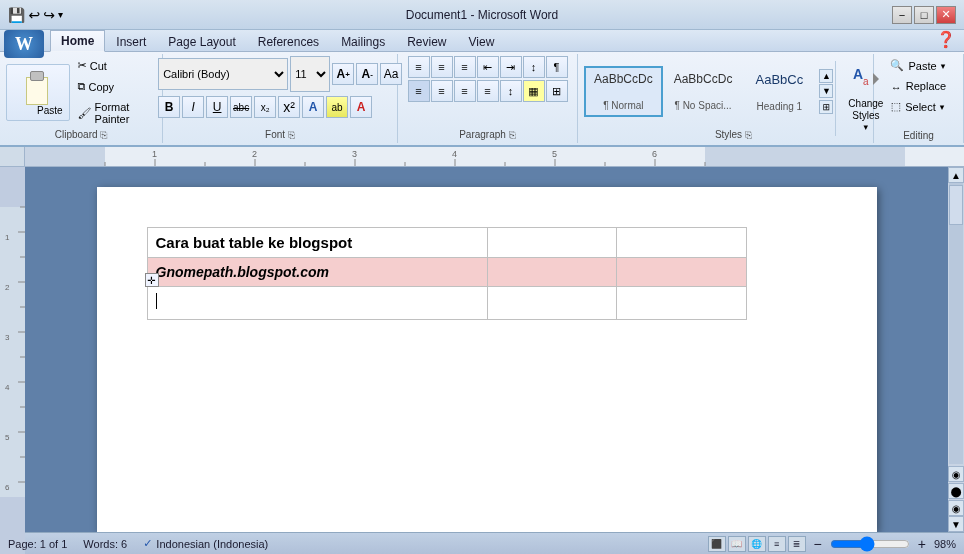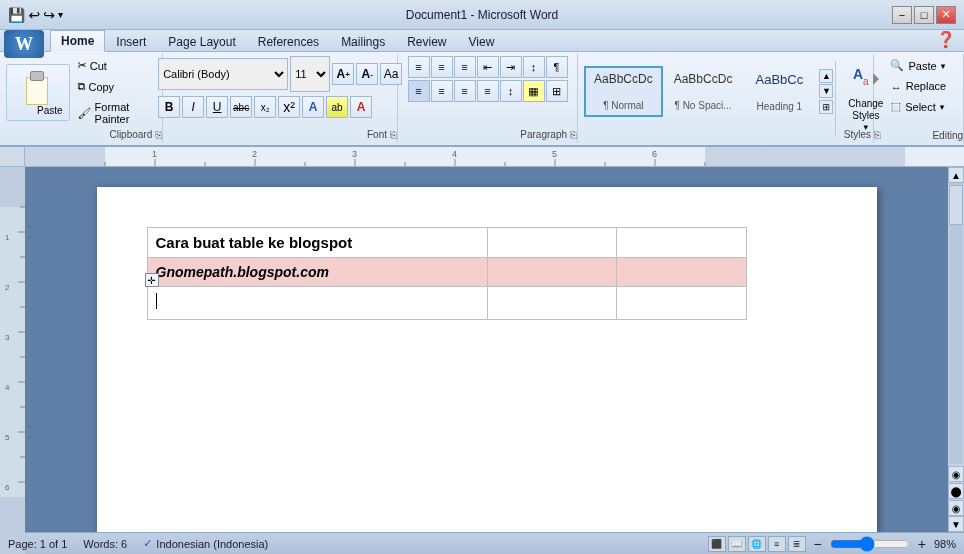--- a/index.html
+++ b/index.html
@@ -47,21 +47,21 @@
       display: flex; align-items: stretch;
       padding: 2px 0;
     }
     .ribbon-group {
       display: flex; flex-direction: column; align-items: center;
       padding: 2px 6px; border-right: 1px solid #b8cce0;
       position: relative; min-width: fit-content;
     }
     .ribbon-group-label {
       font-size: 10px; color: #444; position: absolute; bottom: 2px;
-      width: 100%; text-align: right;
+      width: 100%; text-align: center;
     }
     .ribbon-group-content { display: flex; align-items: center; gap: 2px; flex: 1; padding-bottom: 14px; }
 
     
     .clipboard-group .ribbon-group-content { align-items: flex-start; }
     .paste-btn {
       display: flex; flex-direction: column; align-items: center;
       cursor: pointer; padding: 4px 6px;
       background: linear-gradient(to bottom, #f0f5ff, #dce8f8);
       border: 1px solid #b0c8e0; border-radius: 2px;

